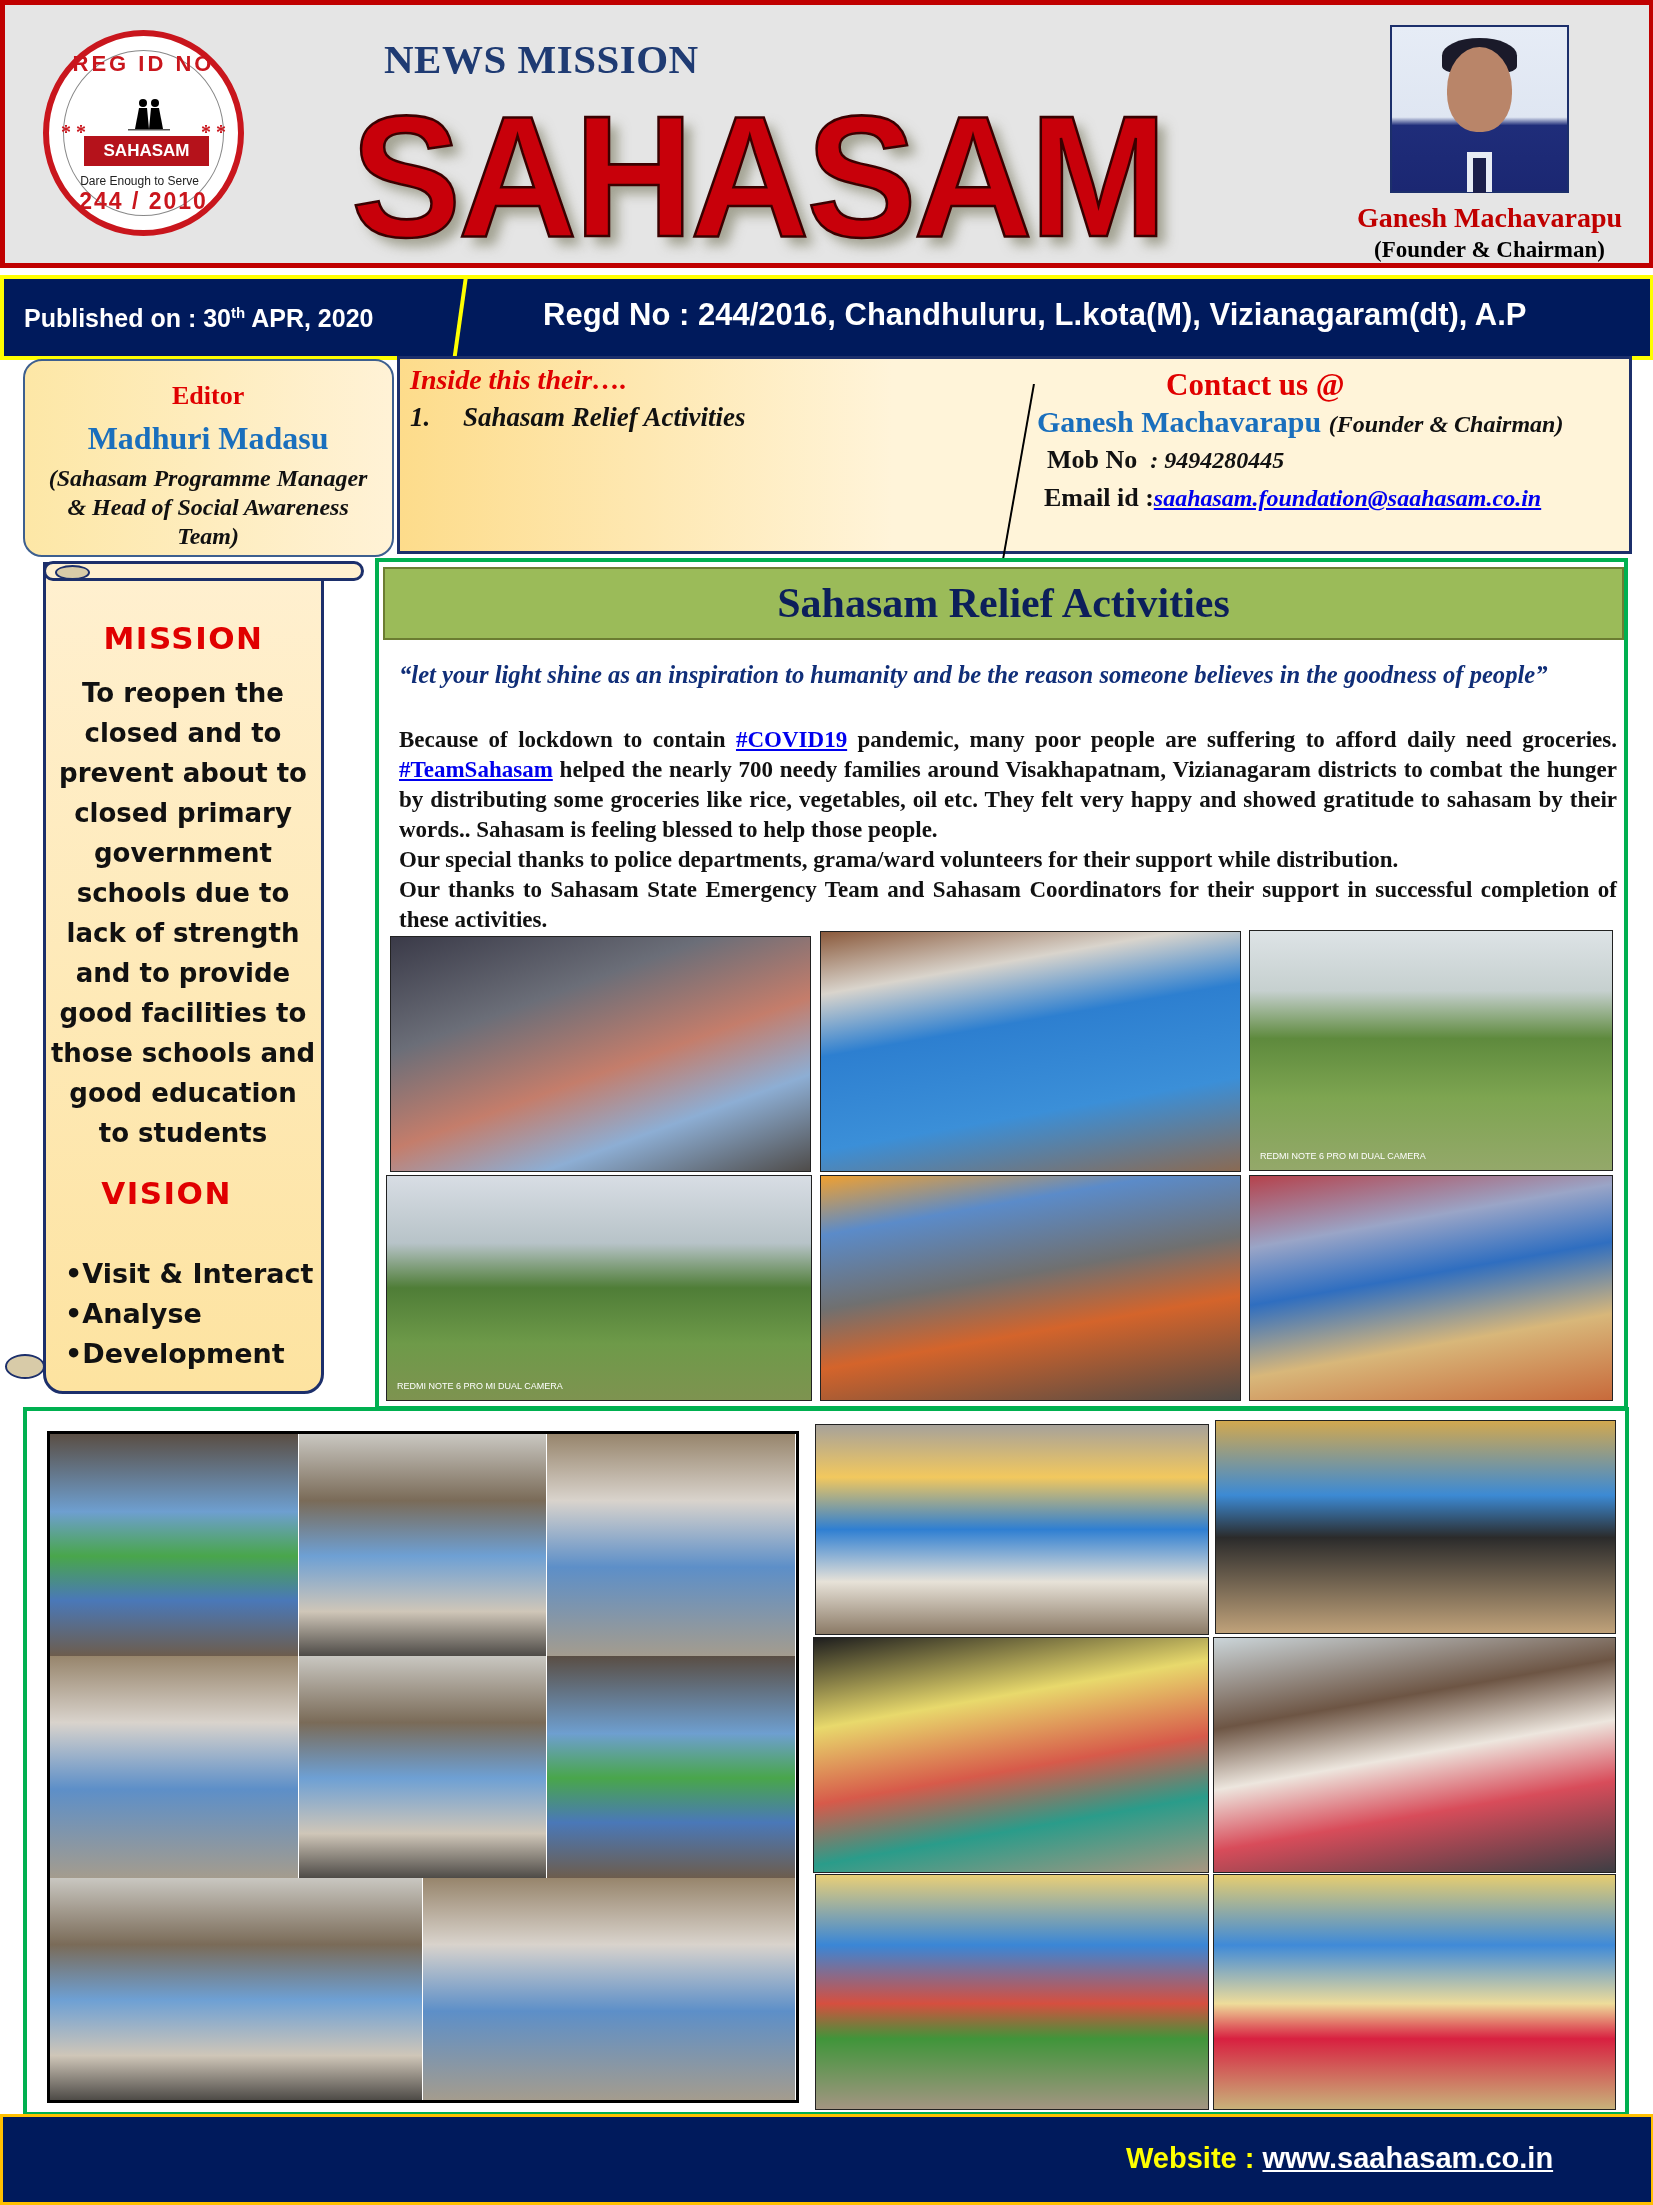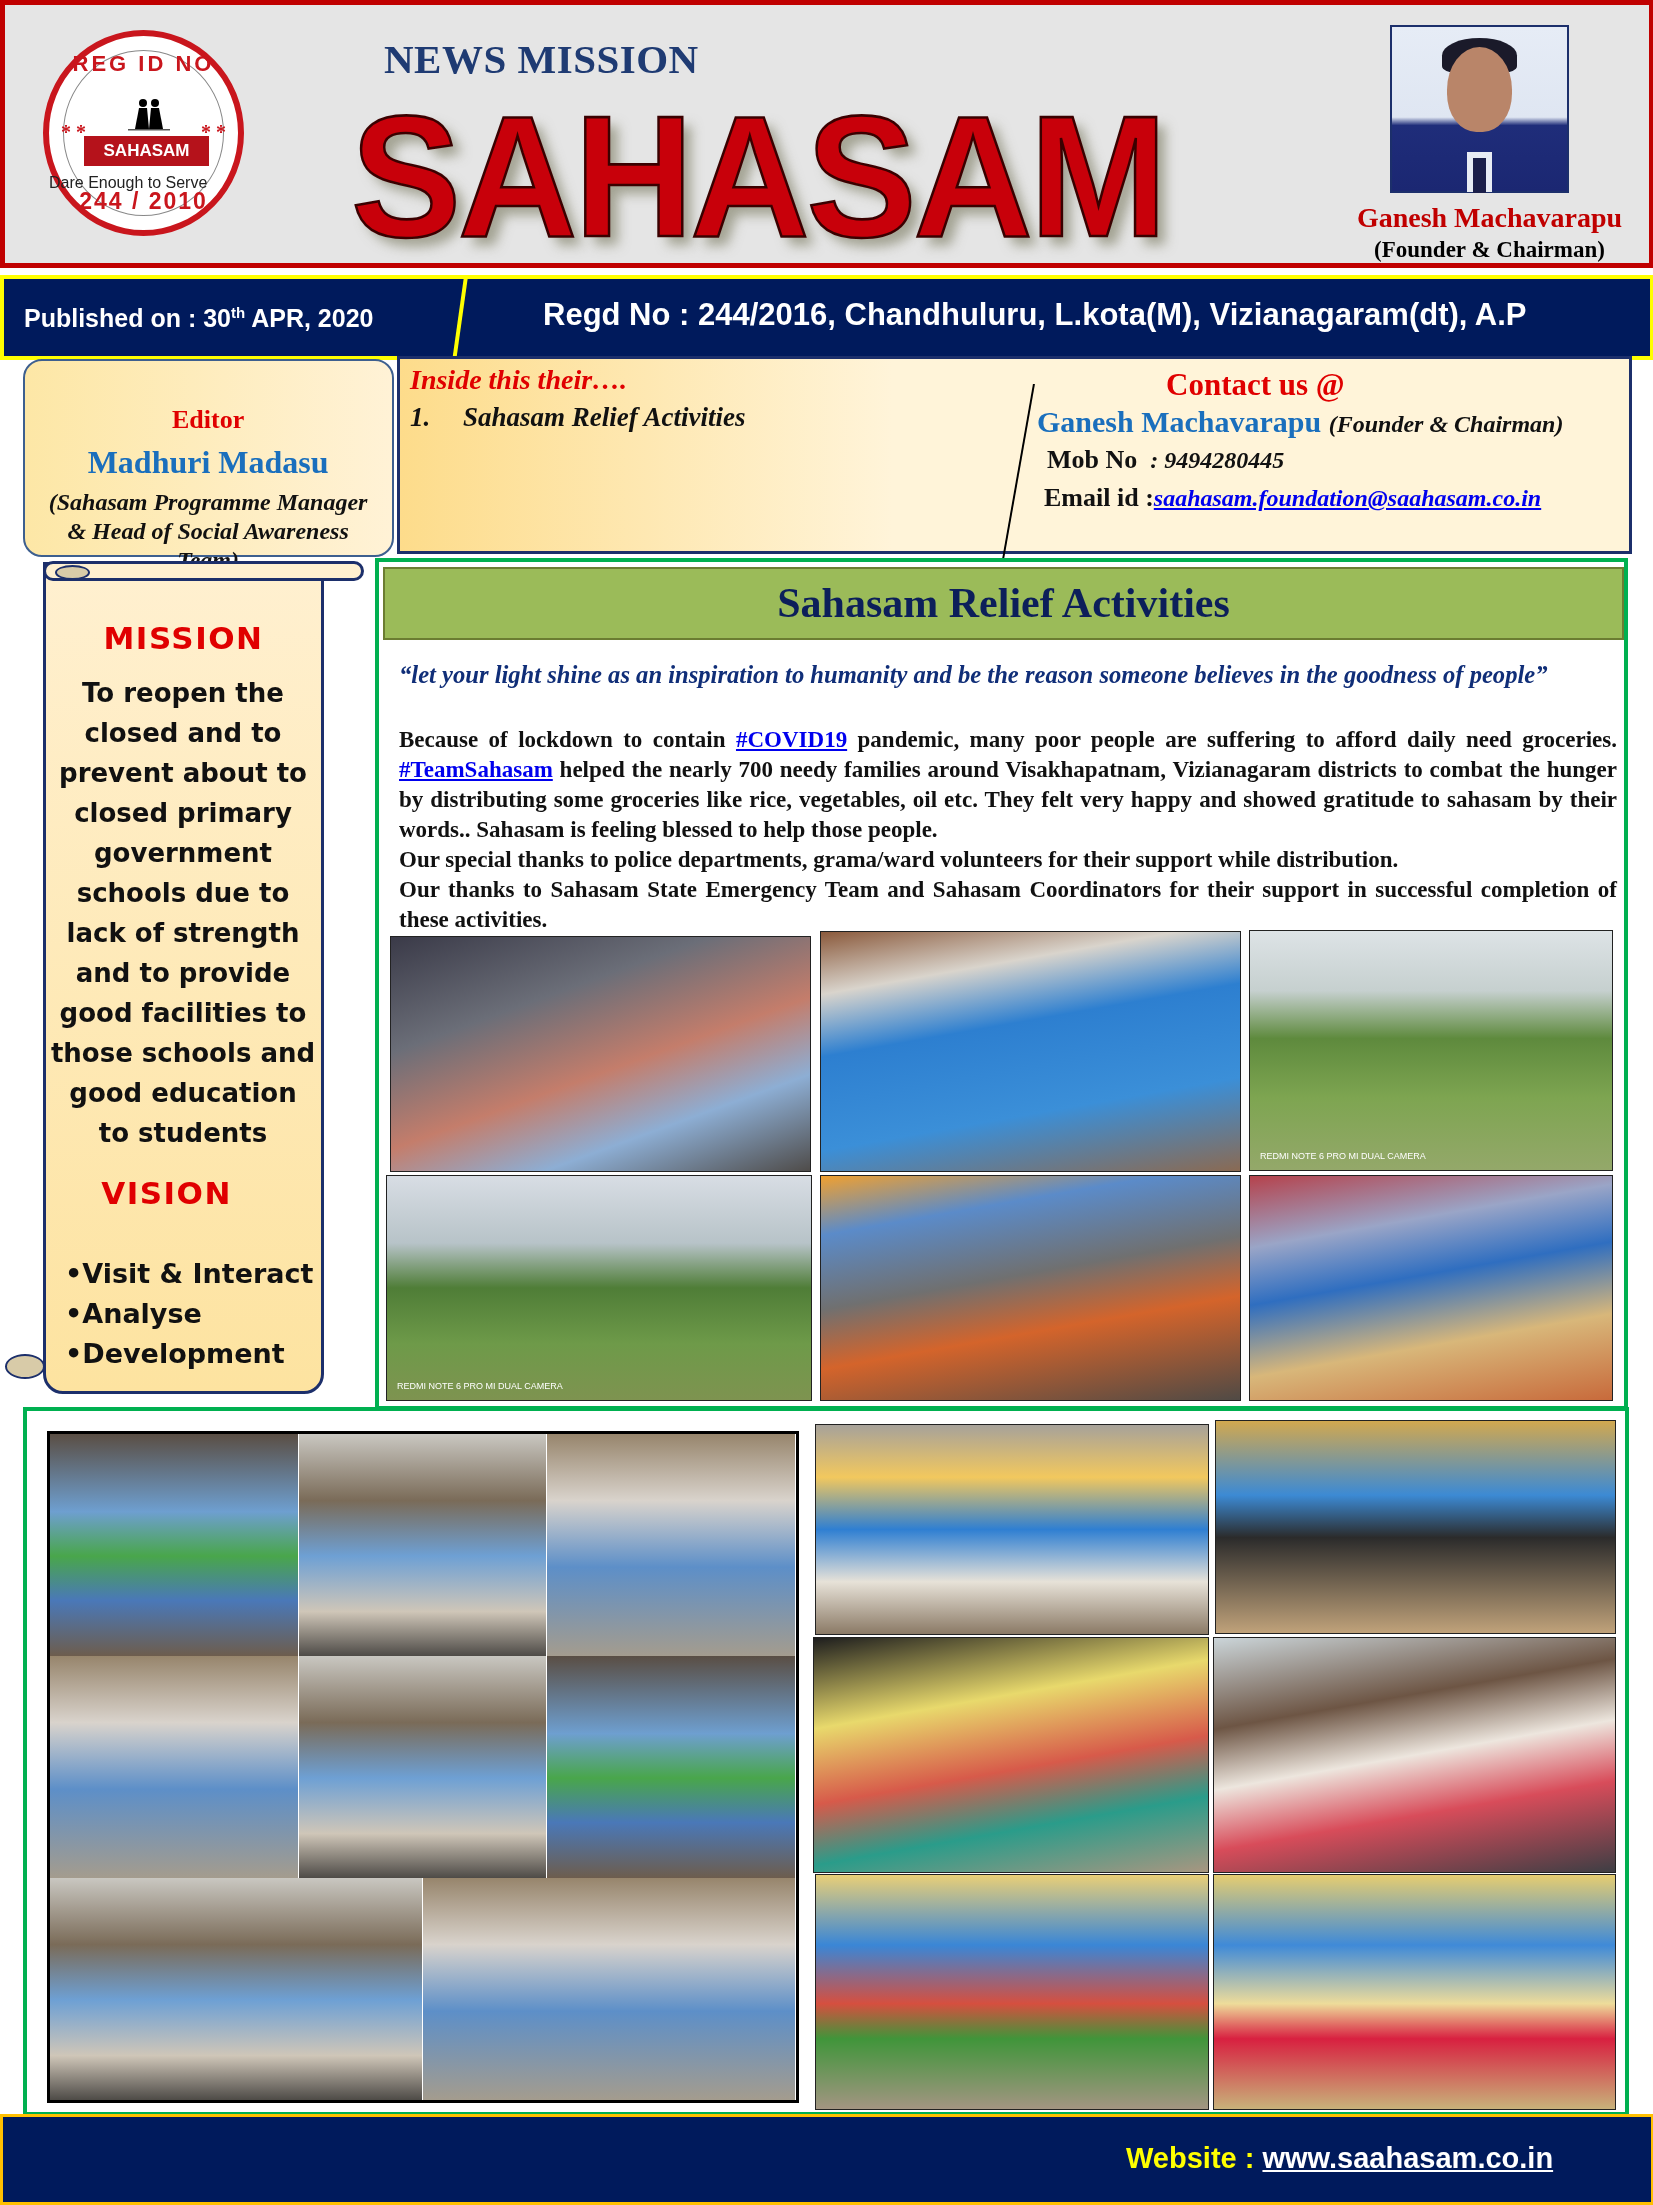--- a/index.html
+++ b/index.html
@@ -6,21 +6,21 @@
   body { width: 1654px; height: 2205px; background: #ffffff; position: relative; overflow: hidden; font-family: "Liberation Serif", serif; }
 
   
   .header { position: absolute; left: 0; top: 0; width: 1654px; height: 268px; background: #e5e5e5; border: 5px solid #c00000; }
   .logo { position: absolute; left: 38px; top: 25px; width: 201px; height: 206px; border-radius: 50%; border: 6px solid #c9161d; background: #fff; }
   .logo-inner { position: absolute; left: 14px; top: 14px; right: 14px; bottom: 14px; border-radius: 50%; border: 1.5px solid #888; }
   .logo-arc-top { position: absolute; top: 15px; width: 100%; text-align: center; color: #c9161d; font-family: "Liberation Sans", sans-serif; font-weight: bold; font-size: 22px; letter-spacing: 3px; }
   .logo-arc-bottom { position: absolute; bottom: 15px; width: 100%; text-align: center; color: #c9161d; font-family: "Liberation Sans", sans-serif; font-weight: bold; font-size: 23px; letter-spacing: 2px; }
   .logo-badge { position: absolute; left: 35px; top: 100px; width: 125px; height: 30px; background: #b5121b; color: #fff; font-family: "Liberation Sans", sans-serif; font-weight: bold; font-size: 17px; text-align: center; line-height: 30px; }
   .logo-people { position: absolute; left: 75px; top: 60px; width: 50px; height: 35px; }
-  .logo-tag { position: absolute; left: 0; right: 8px; top: 138px; font-family: "Liberation Sans", sans-serif; font-size: 16px; color: #222; }
+  .logo-tag { position: absolute; left: 0; right: 8px; top: 138px; text-align: center; font-family: "Liberation Sans", sans-serif; font-size: 12px; color: #222; }
   .logo-stars { position: absolute; top: 85px; color: #c9161d; font-size: 20px; font-weight: bold; }
 
   .news-letter { position: absolute; left: 379px; top: 30px; font-size: 41px; font-weight: bold; color: #1f3b73; letter-spacing: 0.5px; }
   .brand { position: absolute; left: 346px; top: 85px; font-family: "Liberation Sans", sans-serif; font-weight: bold; font-size: 165px; line-height: 1; color: #c8000a; letter-spacing: -3px; -webkit-text-stroke: 2.5px #3a0000; text-shadow: 9px 9px 11px rgba(110,110,80,0.55); transform: scaleY(1.05); transform-origin: top left; }
 
   .founder-photo { position: absolute; left: 1385px; top: 20px; width: 179px; height: 168px; border: 2px solid #1c2f6b; background: linear-gradient(#e6ecf6, #dfe6f2 55%, #1f2d7a 60%, #1b2772); }
   .founder-head { position: absolute; left: 55px; top: 20px; width: 65px; height: 85px; border-radius: 50% 50% 45% 45%; background: #b98569; }
   .founder-hair { position: absolute; left: 50px; top: 11px; width: 75px; height: 35px; border-radius: 50% 50% 20% 20%; background: #1a1a2a; }
   .founder-collar { position: absolute; left: 75px; top: 125px; width: 25px; height: 40px; background: #e8ecf4; }
   .founder-tie { position: absolute; left: 81px; top: 131px; width: 13px; height: 35px; background: #1b1f4a; }
@@ -29,21 +29,21 @@
 
   
   .infobar { position: absolute; left: 0; top: 275px; width: 1654px; height: 85px; background: #001a5c; border: 4px solid #ffff00; }
   .infobar-divider { position: absolute; left: 454px; top: 0; width: 4px; height: 80px; background: #ffff00; transform: skewX(-8deg); }
   .published { position: absolute; left: 20px; top: 25px; font-family: "Liberation Sans", sans-serif; font-weight: bold; font-size: 25px; color: #fff; }
   .published sup { font-size: 15px; }
   .regd { position: absolute; left: 539px; top: 17.5px; font-family: "Liberation Sans", sans-serif; font-weight: bold; font-size: 31px; color: #fff; }
 
   
   .editor { position: absolute; left: 22.6px; top: 359px; width: 371px; height: 198px; border-radius: 19px; border: 2.5px solid #3d5f8f; background: linear-gradient(90deg, #fde7a6, #fff2d6); text-align: center; padding-top: 20px; }
-  .editor-label { font-size: 26px; font-weight: bold; color: #e00000; margin-top: 24px; }
+  .editor-label { font-size: 26px; font-weight: bold; color: #e00000; }
   .editor-name { font-size: 32px; font-weight: bold; color: #1a6fbd; margin-top: 9px; }
   .editor-role { font-size: 24px; font-weight: bold; font-style: italic; color: #111; line-height: 29px; margin-top: 7px; padding: 0 20px; }
 
   
   .issue-box { position: absolute; left: 397px; top: 356px; width: 1235px; height: 198px; border: 3px solid #1c2f6b; background: linear-gradient(90deg, #fddc8b, #fff4d9 40%, #fff4d9); }
   .issue-divider { position: absolute; left: 617px; top: 25px; width: 2px; height: 181px; background: #000; transform: skewX(-10deg); }
   .issue-title { position: absolute; left: 10px; top: 5px; font-size: 28px; font-weight: bold; font-style: italic; color: #e00000; }
   .issue-item { position: absolute; left: 10px; top: 43px; font-size: 27px; font-weight: bold; font-style: italic; color: #111; }
   .issue-item .num { display: inline-block; width: 53px; }
   .contact-title { position: absolute; left: 766px; top: 7.5px; font-size: 31px; font-weight: bold; color: #e00000; }

